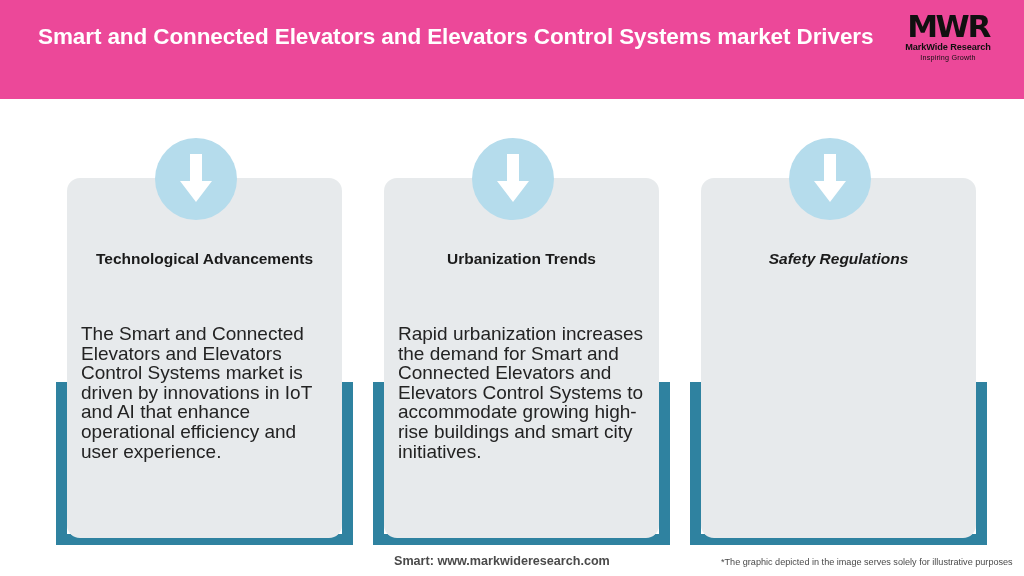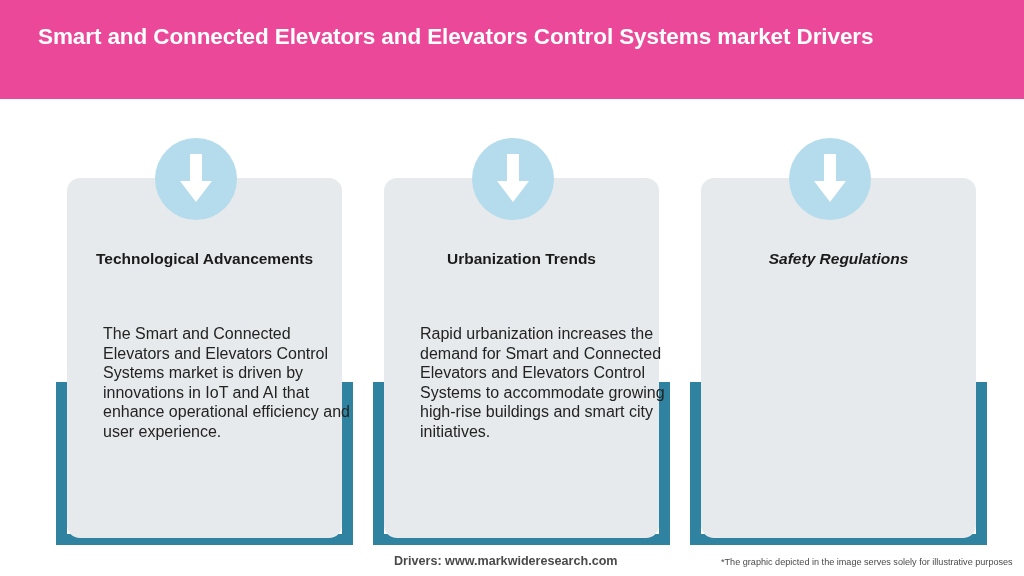--- a/index.html
+++ b/index.html
@@ -136,25 +136,24 @@
     font-weight: bold;
     color: #1b1b1b;
     line-height: 20px;
   }
 
   .card-body {
     position: absolute;
     left: 25px;
     top: 225px;
     width: 254px;
-    font-size: 16px;
+    font-size: 19px;
     color: #232323;
     line-height: 19.6px;
     text-align: left;
-    margin-left: 22px;
   }
 
   
   #footer {
     position: absolute;
     left: 0;
     top: 545px;
     width: 1024px;
     height: 31px;
   }
@@ -176,20 +175,25 @@
     line-height: 12px;
     white-space: nowrap;
   }
 </style>
 </head>
 <body>
 
 <div id="header-band">
   <div id="page-title">Smart and Connected Elevators and Elevators Control Systems market Drivers</div>
 
+  <div id="logo">
+    <div id="logo-mark">MWR</div>
+    <div id="logo-name">MarkWide Research</div>
+    <div id="logo-tagline">Inspiring Growth</div>
+  </div>
 </div>
 
 <div id="cards-row">
 
   <div class="card-group g1">
     <div class="teal-frame"></div>
     <div class="card-panel"></div>
     <div class="icon-circle">
       <svg width="36" height="50" viewBox="0 0 36 50">
         <path d="M12 0 H24 V27 H34 L18 48 L2 27 H12 Z" fill="#ffffff"></path>
@@ -218,15 +222,15 @@
       <svg width="36" height="50" viewBox="0 0 36 50">
         <path d="M12 0 H24 V27 H34 L18 48 L2 27 H12 Z" fill="#ffffff"></path>
       </svg>
     </div>
     <div class="card-heading">Safety Regulations</div>
   </div>
 
 </div>
 
 <div id="footer">
-  <div id="source-text">Drivers: www.markwideresearch.com</div>
+  <div id="source-text">Smart: www.markwideresearch.com</div>
   <div id="disclaimer-text">*The graphic depicted in the image serves solely for illustrative purposes</div>
 </div>
 
 </body></html>

